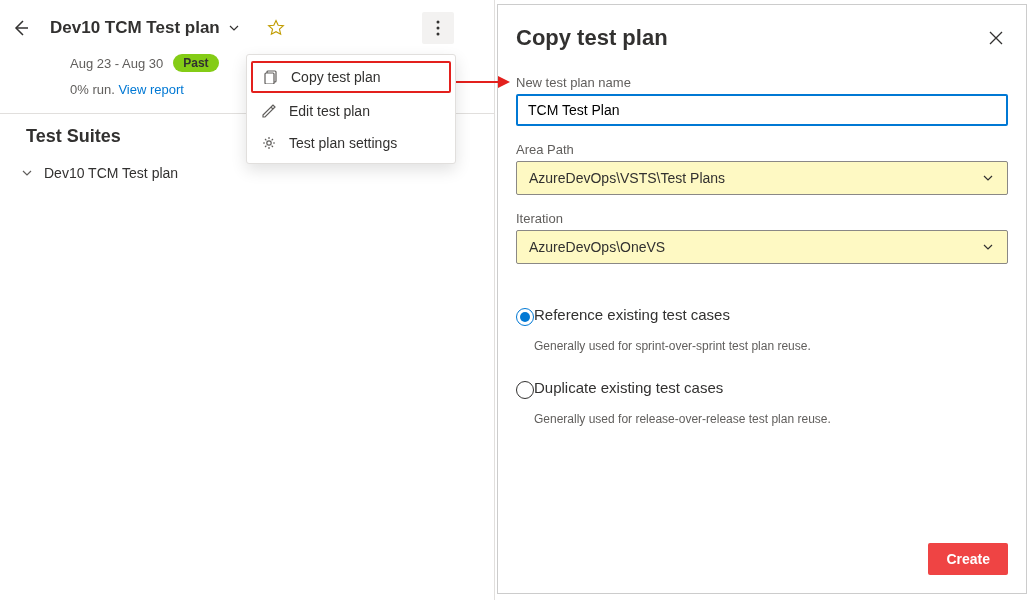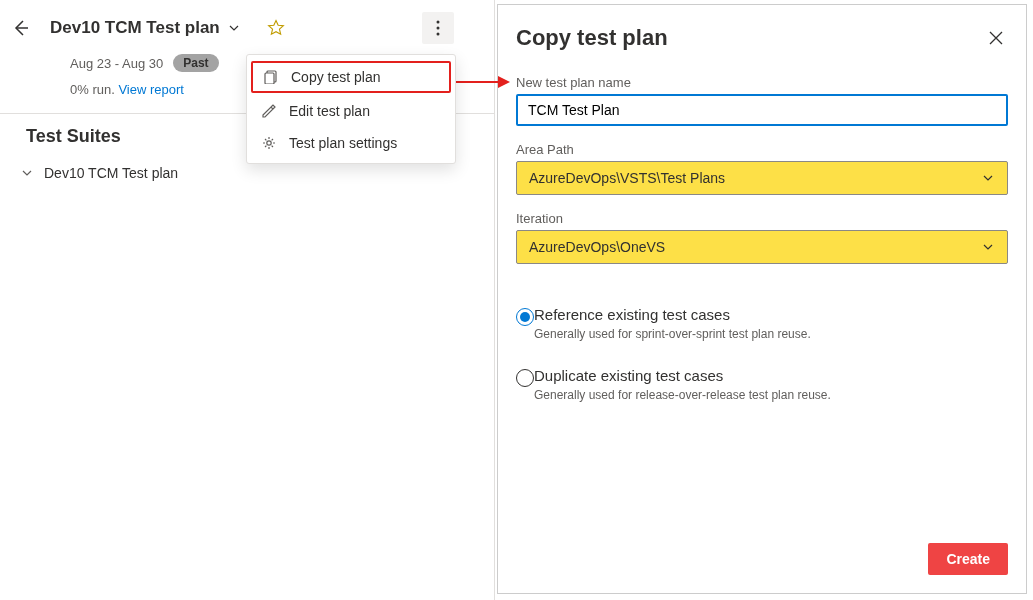--- a/index.html
+++ b/index.html
@@ -47,21 +47,21 @@
     }
     .sub-row {
       padding: 10px 10px 0 70px;
       display:flex;
       align-items:center;
       gap:10px;
       color:#605e5c;
       font-size:13px;
     }
     .pill {
-      background:#a3a3a3;
+      background:#84cc16;
       padding: 2px 10px;
       border-radius: 10px;
       color:#323130;
       font-weight: 600;
       font-size:12px;
     }
     .run-row {
       padding: 10px 10px 12px 70px;
       font-size:13px;
       color:#605e5c;
@@ -141,38 +141,38 @@
     }
     .dropdown-field {
       width:100%;
       border:1px solid #8a8886;
       border-radius:2px;
       padding: 8px 12px;
       font-size:14px;
       display:flex; align-items:center; justify-content:space-between;
       margin-bottom:14px;
       cursor:pointer;
-      background:#fde047;
+      background:#fef9c3;
     }
     .chev-down { width:14px; height:14px; display:flex;}
     .radio-group { margin-top: 28px; }
     .radio-row { display:flex; margin-bottom: 26px; align-items:flex-start;}
     .radio-outer {
       width:18px; height:18px; border-radius:50%;
       border:1px solid #323130;
       margin-top:2px;
       display:flex; align-items:center; justify-content:center;
       flex-shrink:0;
     }
     .radio-outer.selected { border-color:#0078d4; }
     .radio-inner {
       width:10px; height:10px; border-radius:50%; background:#0078d4;
     }
     .radio-label { font-size:15px; color:#323130; }
-    .radio-help { font-size:12px; color:#605e5c; margin-top:4px;}
+    .radio-help { font-size:12px; color:#605e5c; margin-top:16px;}
     .panel-footer {
       margin-top:auto;
       display:flex; justify-content:flex-end;
     }
     .create-btn {
       background:#ef4444; color:#fff;
       border:none; border-radius:2px;
       padding: 8px 18px;
       font-size:14px; font-weight:600;
       cursor:pointer;

